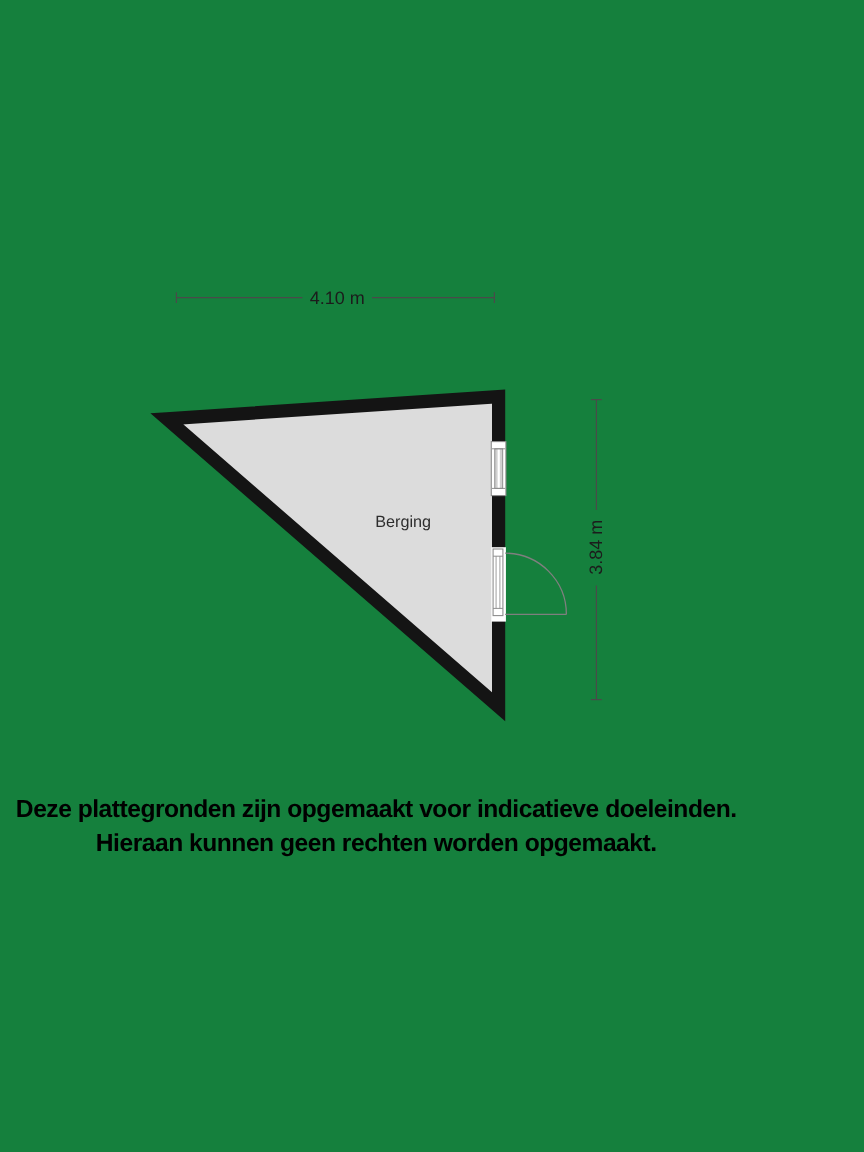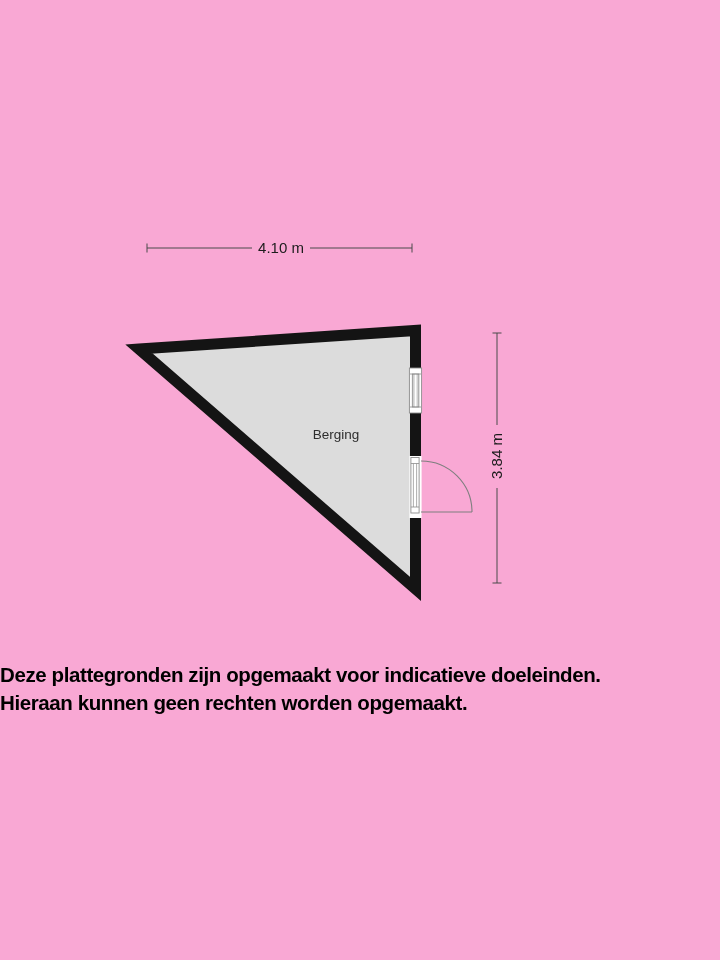--- a/index.html
+++ b/index.html
@@ -1,38 +1,38 @@
 <!DOCTYPE html>
 <html><head>
 <meta charset="utf-8">
 <style>
   html, body { margin: 0; padding: 0; background: #ffffff; }
   .page {
     position: relative;
     width: 720px;
     height: 960px;
-    background: #f9a8d4;
+    background: #15803d;
     overflow: hidden;
     font-family: "Liberation Sans", "DejaVu Sans", sans-serif;
   }
   .plan-svg { position: absolute; left: 0; top: 0; }
   .dim-label {
     font-family: "Liberation Sans", "DejaVu Sans", sans-serif;
     font-size: 15px;
   }
   .room-label {
     font-family: "Liberation Sans", "DejaVu Sans", sans-serif;
     font-size: 13.5px;
   }
   .disclaimer {
     position: absolute;
     left: 0;
     top: 661px;
     width: 627px;
-    text-align: left;
+    text-align: center;
     font-weight: bold;
     font-size: 20.5px;
     line-height: 28px;
     letter-spacing: -0.4px;
     color: #000000;
   }
 </style>
 </head>
 <body>
 

